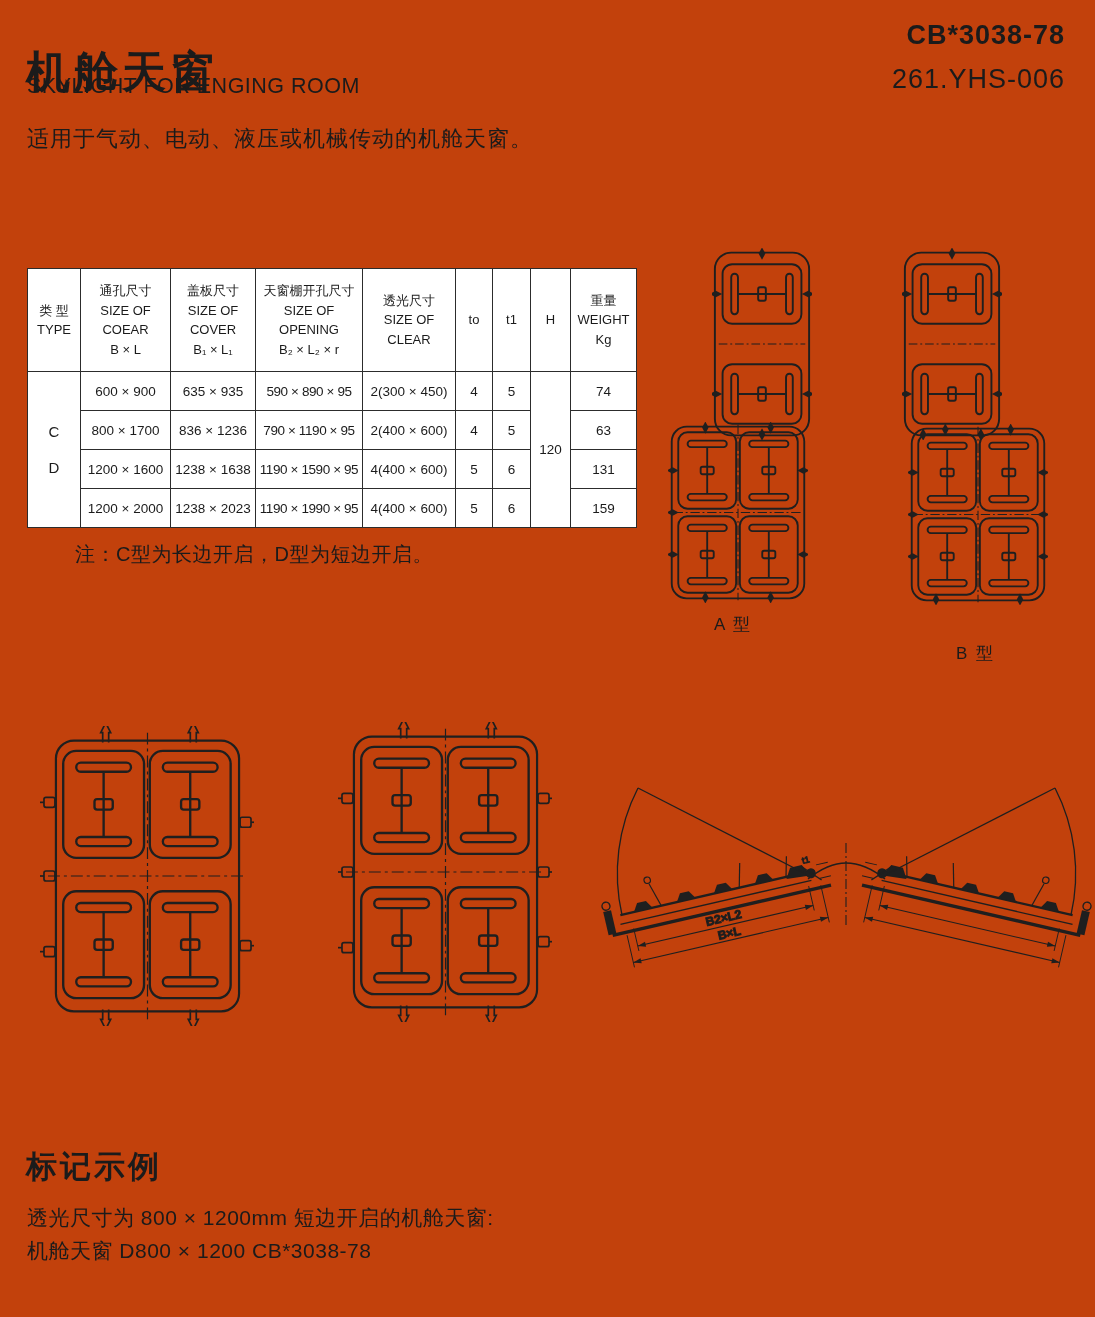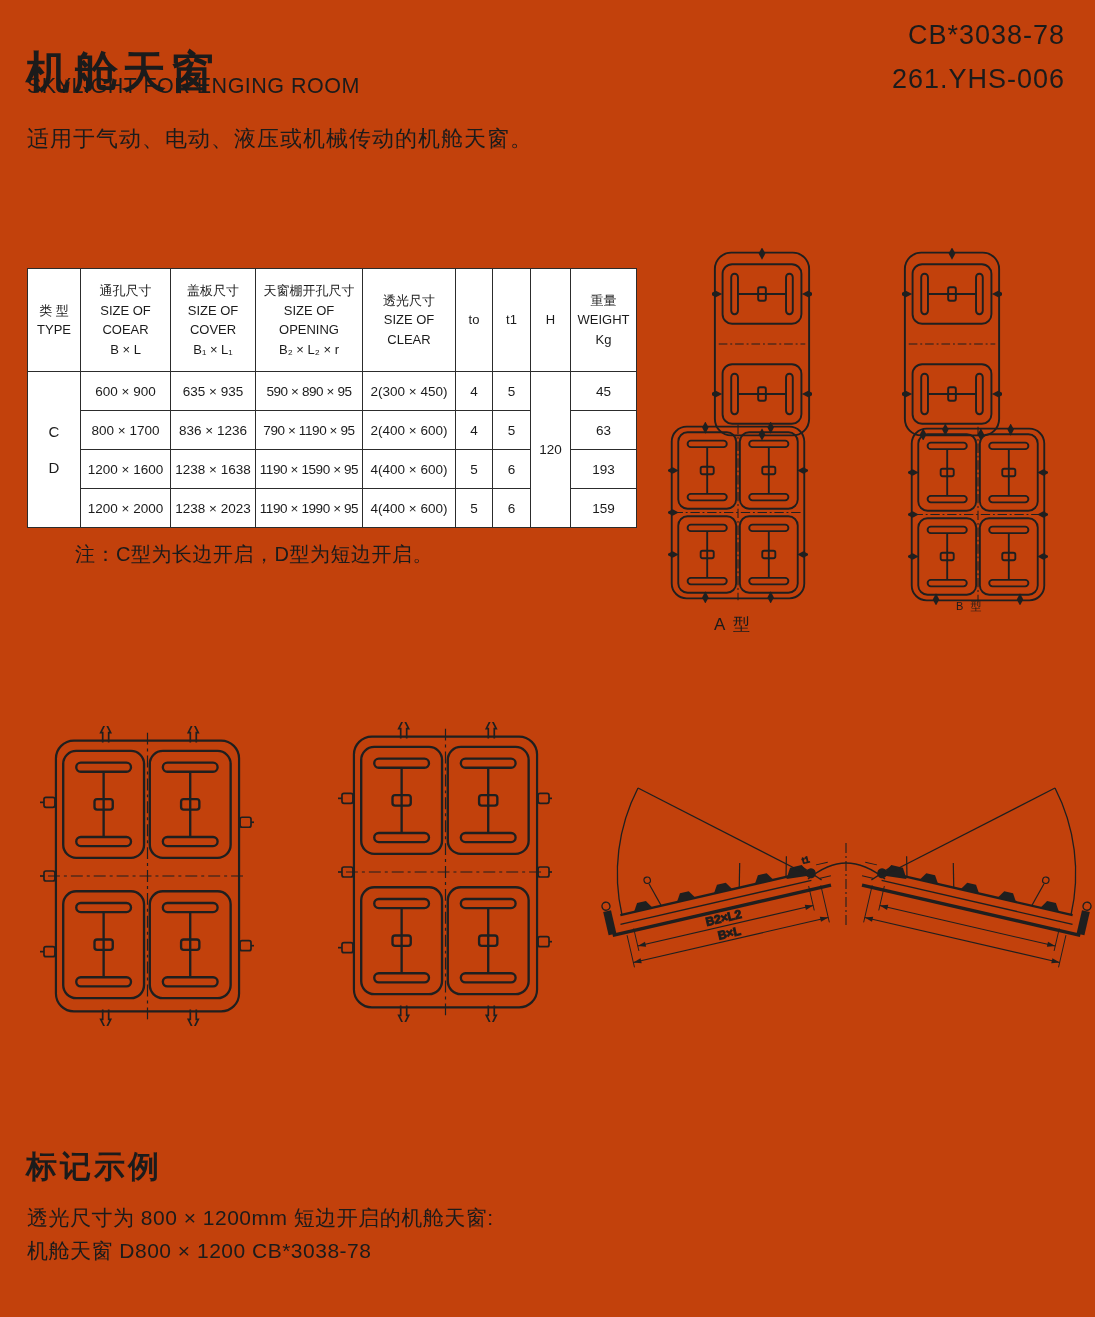--- a/index.html
+++ b/index.html
@@ -5,21 +5,21 @@
   html,body{margin:0;padding:0;background:#e8e8e6;}
   .page{
     position:relative;width:1095px;height:1317px;margin:0 auto;
     background:#c2410c;color:#1b1b1b;
     font-family:"Liberation Sans","DejaVu Sans",sans-serif;
     overflow:hidden;
   }
   .abs{position:absolute;}
   .title-zh{left:26px;top:14px;font-size:44px;font-weight:bold;letter-spacing:4px;}
   .title-en{left:27px;top:74px;font-size:21.5px;letter-spacing:0.5px;}
-  .code-std{right:30px;top:20px;font-size:27px;font-weight:normal;letter-spacing:1px;}
+  .code-std{right:30px;top:20px;font-size:27px;font-weight:bold;letter-spacing:1px;}
   .code-drw{right:30px;top:64px;font-size:27px;letter-spacing:1px;}
   .intro-zh{left:27px;top:124px;font-size:22px;letter-spacing:1px;}
   .intro-en{left:27px;top:166px;font-size:20px;letter-spacing:0.3px;}
 
   table.spec{
     position:absolute;left:27px;top:268px;
     border-collapse:collapse;table-layout:fixed;
     background:#fff;
   }
   table.spec th,table.spec td{
@@ -34,21 +34,21 @@
   td.tight{font-size:12.5px;letter-spacing:-0.4px;}
   td.type-cell div{font-size:15px;line-height:1;}
   td.type-cell .t1{margin-bottom:21px;}
   .note{left:27px;top:541px;font-size:20px;letter-spacing:0.5px;margin-left:48px;}
 
   .svg2a{left:712px;top:248px;width:100px;height:192px;}
   .svg2b{left:902px;top:248px;width:100px;height:192px;}
   .svg4a{left:668px;top:422px;width:140px;height:181px;}
   .svg4b{left:908px;top:424px;width:140px;height:181px;}
   .lblA{left:714px;top:613px;font-size:17px;letter-spacing:2px;}
-  .lblB{left:956px;top:599px;font-size:11px;letter-spacing:2px;}
+  .lblB{left:956px;top:642px;font-size:17px;letter-spacing:2px;}
   .plan1{left:40px;top:726px;width:214px;height:300px;}
   .plan2{left:338px;top:722px;width:214px;height:300px;}
   .sideview{left:598px;top:781px;width:497px;height:205px;}
 
   .mark-head{left:26px;top:1146px;font-size:31px;font-weight:bold;letter-spacing:3px;}
   .mark-l1{left:27px;top:1204px;font-size:21px;letter-spacing:0.5px;}
   .mark-l2{left:27px;top:1237px;font-size:21px;letter-spacing:0.5px;}
 
   svg text{font-family:"Liberation Sans","DejaVu Sans",sans-serif;fill:#1b1b1b;}
 </style>
@@ -175,39 +175,39 @@
           <div class="t1">C</div>
           <div>D</div>
         </td>
         <td>600 × 900</td>
         <td>635 × 935</td>
         <td class="tight">590 × 890 × 95</td>
         <td>2(300 × 450)</td>
         <td>4</td>
         <td>5</td>
         <td rowspan="4">120</td>
-        <td>45</td>
+        <td>74</td>
       </tr>
       <tr>
         <td>800 × 1700</td>
         <td>836 × 1236</td>
         <td class="tight">790 × 1190 × 95</td>
         <td>2(400 × 600)</td>
         <td>4</td>
         <td>5</td>
         <td>63</td>
       </tr>
       <tr>
         <td>1200 × 1600</td>
         <td>1238 × 1638</td>
         <td class="tight">1190 × 1590 × 95</td>
         <td>4(400 × 600)</td>
         <td>5</td>
         <td>6</td>
-        <td>193</td>
+        <td>131</td>
       </tr>
       <tr>
         <td>1200 × 2000</td>
         <td>1238 × 2023</td>
         <td class="tight">1190 × 1990 × 95</td>
         <td>4(400 × 600)</td>
         <td>5</td>
         <td>6</td>
         <td>159</td>
       </tr>

